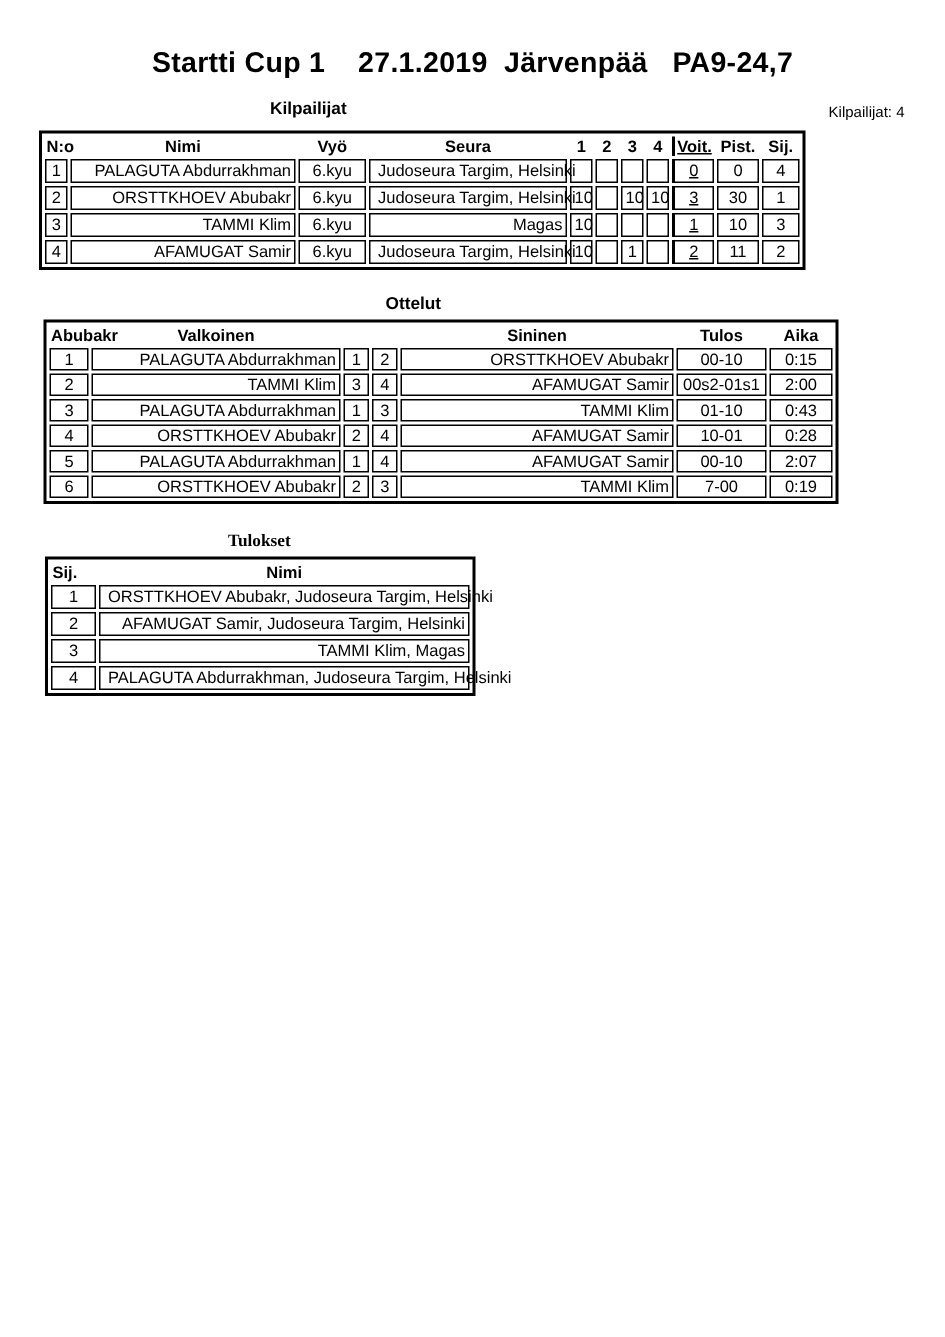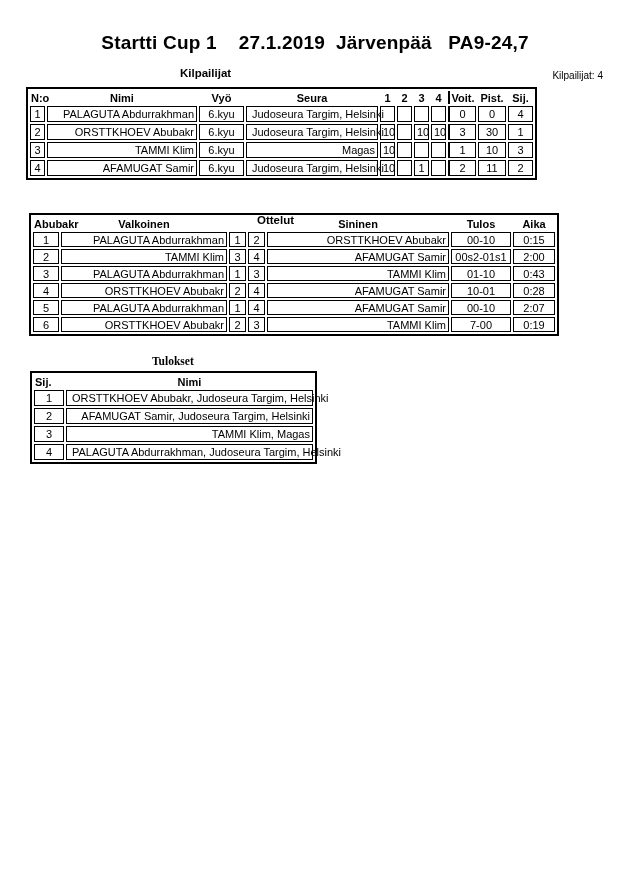--- a/index.html
+++ b/index.html
@@ -6,41 +6,41 @@
   .page {
     position:relative; width:630px; height:891px; background:#ffffff;
     color:#000; font-family:"Liberation Sans", sans-serif; overflow:hidden;
   }
   .title {
     position:absolute; top:32px; left:0; width:630px; text-align:center;
     font-size:19px; font-weight:bold; white-space:pre; letter-spacing:0.2px;
   }
   .sec-label { position:absolute; font-size:11.5px; font-weight:bold; white-space:nowrap; }
   .lbl-kilpailijat { top:67px; left:180px; }
-  .lbl-ottelut    { top:214px; left:257px; }
+  .lbl-ottelut    { top:197px; left:257px; }
   .lbl-tulokset   { top:355px; left:152px;font-family:Liberation Serif, serif; }
   .count { position:absolute; top:70px; right:27px; font-size:10px; white-space:nowrap; }
 
   table.t {
     position:absolute; border:2px solid #000; border-collapse:separate;
     border-spacing:2px; table-layout:fixed; font-size:11px; color:#000;
   }
   table.t th {
     font-weight:bold; padding:0; border:none; white-space:nowrap;
     overflow:visible; text-align:center; height:13px; box-sizing:border-box;
     font-size:11px;
   }
   table.t td {
     border:1px solid #000; padding:0 2px; white-space:nowrap; overflow:visible;
     text-align:center; height:16px; box-sizing:border-box;
   }
   table.t2 td { height:15px; }
   table.t td.l { text-align:right; padding-left:5px; }
   table.t th.hl { text-align:left; padding-left:1px; }
-  .sep { border-left:2px solid #000 !important; }
+  .sep { border-left:2px solid #000 !important;text-decoration:underline; }
   th.sep { border-left:2px solid #000; }
 
   .t1 { left:26px; top:87px;  width:511px; }
   .t2 { left:29px; top:213px; width:530px; }
   .t3 { left:30px; top:371px; width:287px; }
 </style>
 </head>
 <body>
 
 <div class="page">

